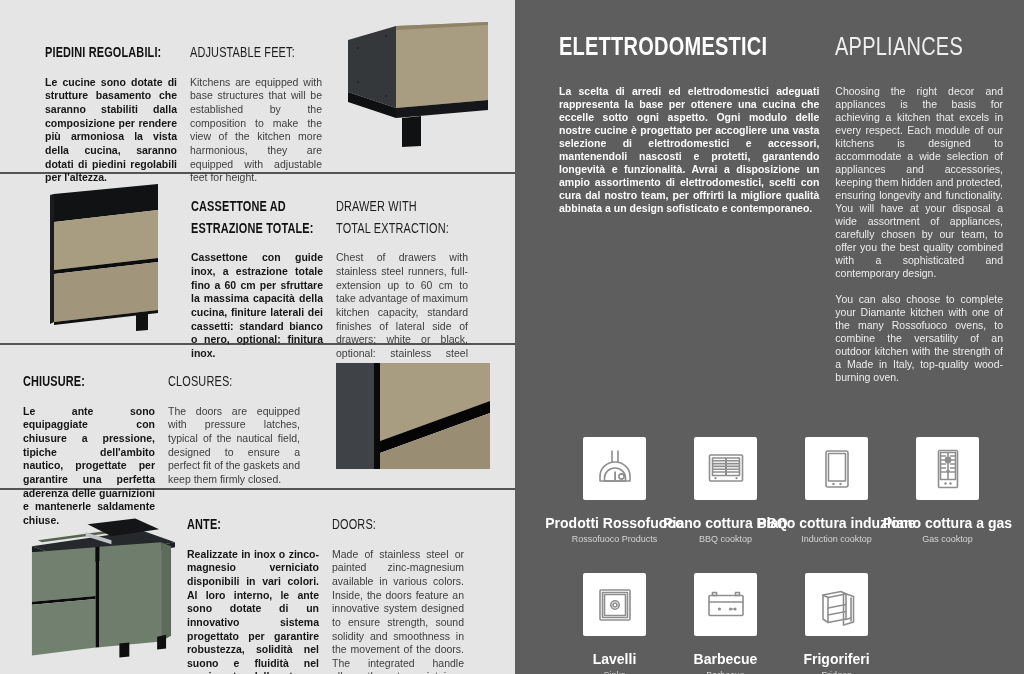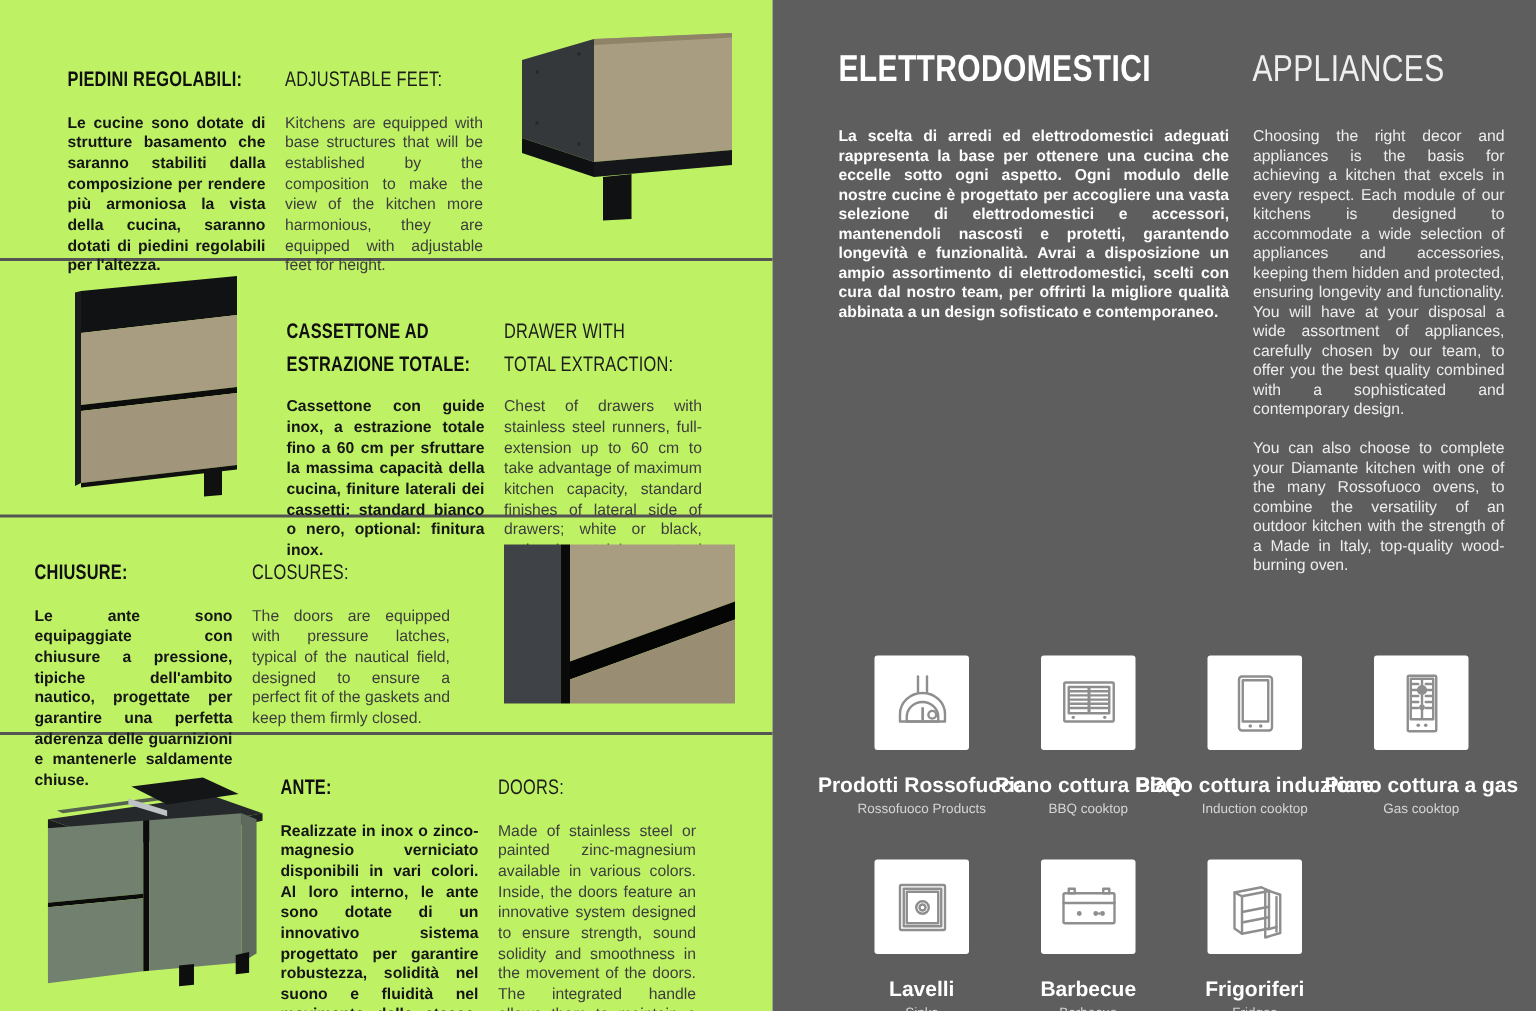--- a/index.html
+++ b/index.html
@@ -1,28 +1,28 @@
 <!DOCTYPE html>
 <html><head>
 <meta charset="utf-8">
 <style>
   html,body{margin:0;padding:0;background:#ffffff;}
   .page{width:1024px;height:674px;display:flex;overflow:hidden;background:#ffffff;
         font-family:"Liberation Sans","DejaVu Sans",sans-serif;}
   
-  .left{width:515px;flex:none;display:flex;flex-direction:column;background:#bef264;}
+  .left{width:515px;flex:none;display:flex;flex-direction:column;background:#e5e5e5;}
   .row{display:flex;box-sizing:border-box;padding-right:8px;}
   .row.divided{border-bottom:2px solid #545454;}
   .r1{height:174px;padding-left:45px;}
   .r2{height:171px;padding-left:28px;}
   .r3{height:145px;padding-left:23px;}
   .r4{height:180px;padding-left:24px;}
   .cell-text{width:132px;flex:none;margin-right:13px;box-sizing:border-box;}
   .r1 .cell-text{padding-top:42px;}
-  .r2 .cell-text{padding-top:36px;}
+  .r2 .cell-text{padding-top:22px;}
   .r3 .cell-text{padding-top:26px;}
   .r4 .cell-text{padding-top:24px;}
   .cell-img{flex:1;display:flex;align-items:center;justify-content:center;}
   .cell-img.lead{flex:none;width:154px;margin-right:9px;align-items:center;justify-content:flex-start;}
   .sec-title{font-size:14px;line-height:1.55;margin:0 0 12px 0;color:#101010;
              white-space:pre-line;letter-spacing:.2px;
              transform:scaleX(.78);transform-origin:0 0;width:128%;}
   .sec-title.it{font-weight:700;}
   .sec-title.en{font-weight:400;color:#1c1c1c;}
   .body-txt{font-size:10.5px;line-height:1.3;text-align:justify;margin:0;}

